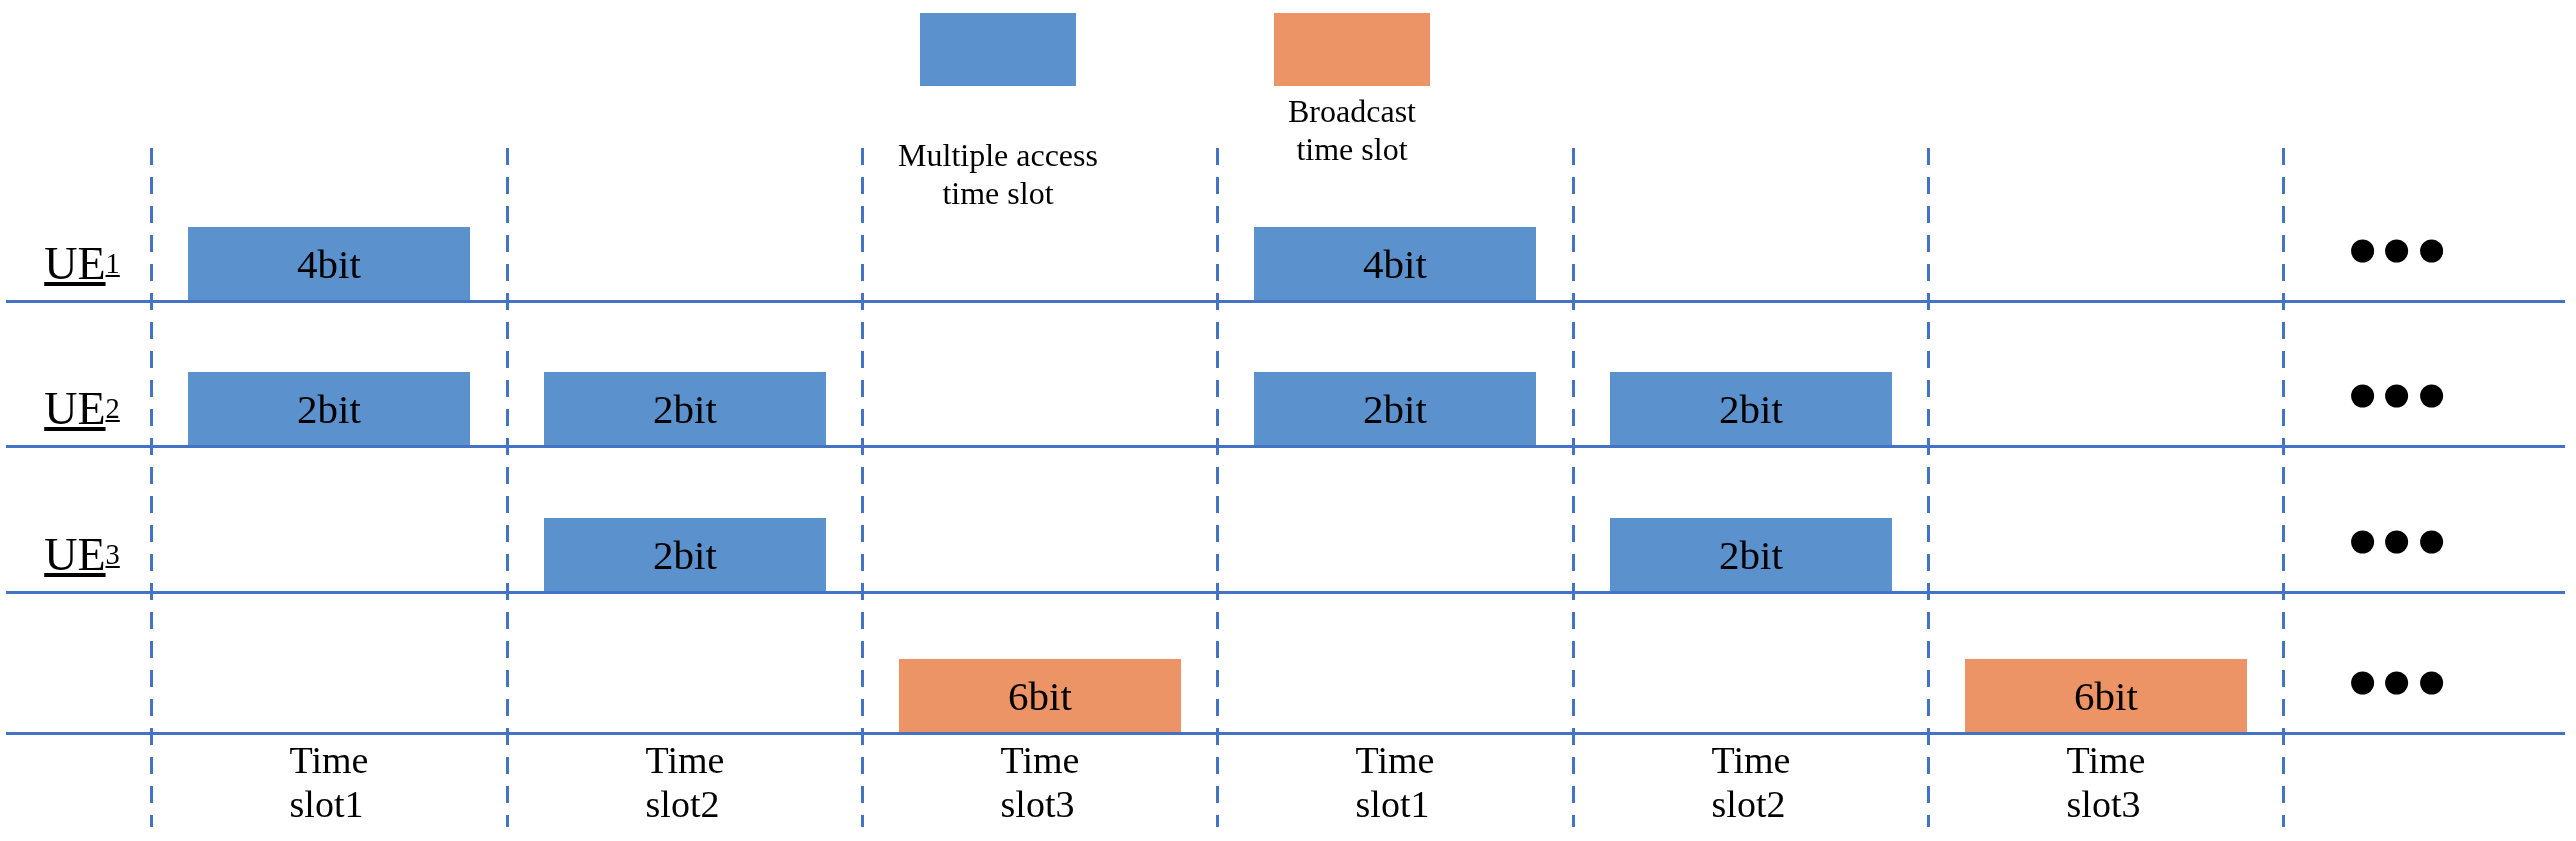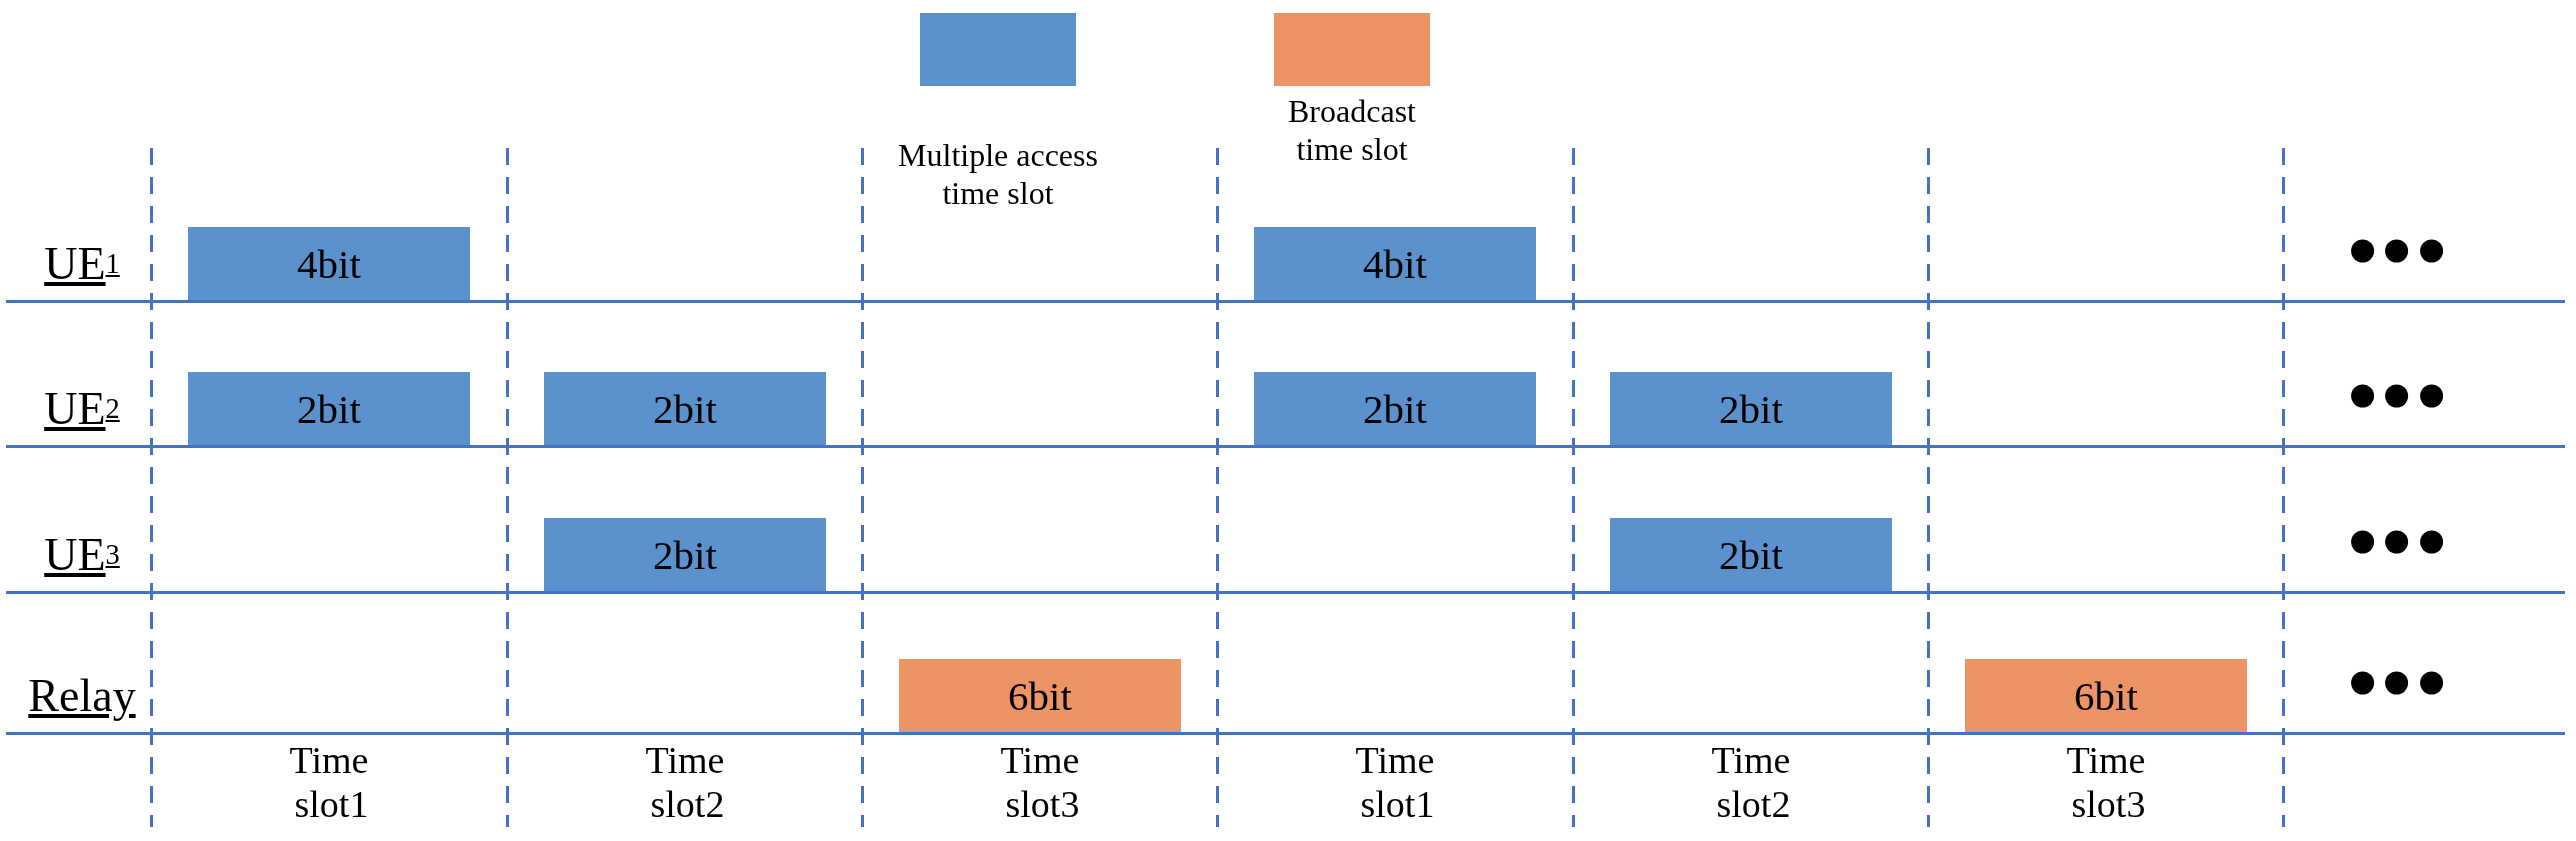--- a/index.html
+++ b/index.html
@@ -37,21 +37,21 @@
   }
   .ellipsis{
     position:absolute;
     display:flex;gap:11.4px;align-items:center;
     transform:translate(-50%,-50%);
   }
   .dot{width:23px;height:23px;border-radius:50%;background:#000;}
   .time-label{
     position:absolute;
     transform:translateX(-50%);
-    text-align:right;
+    text-align:left;
     font-size:38px;line-height:44px;
     white-space:nowrap;
   }
 </style>
 </head>
 <body>
 
 <div id="figure">
     <div class="legend-swatch" style="left: 920px; top: 13px; width: 156px; height: 73px; background: rgb(91, 145, 204);"></div>
     <div class="legend-label" style="left: 998px; top: 92px; margin-top: 44px;">
@@ -118,23 +118,20 @@
     </div>
     <div class="bar" style="left: 1610px; top: 518px; width: 282px; height: 73px; background: rgb(91, 145, 204);">
       <span>2bit</span>
     </div>
     <div class="ellipsis" style="left: 2397px; top: 542px;">
       <div class="dot" style="width: 23px; height: 23px;"></div>
       <div class="dot" style="width: 23px; height: 23px;"></div>
       <div class="dot" style="width: 23px; height: 23px;"></div>
     </div>
     <div class="hline" style="left: 6px; top: 732px; width: 2559px;"></div>
-    <div class="row-label" style="top: 659px;">
-      <span>Relay</span>
-    </div>
     <div class="bar" style="left: 899px; top: 659px; width: 282px; height: 73px; background: rgb(237, 148, 102);">
       <span>6bit</span>
     </div>
     <div class="bar" style="left: 1965px; top: 659px; width: 282px; height: 73px; background: rgb(237, 148, 102);">
       <span>6bit</span>
     </div>
     <div class="ellipsis" style="left: 2397px; top: 683px;">
       <div class="dot" style="width: 23px; height: 23px;"></div>
       <div class="dot" style="width: 23px; height: 23px;"></div>
       <div class="dot" style="width: 23px; height: 23px;"></div>

